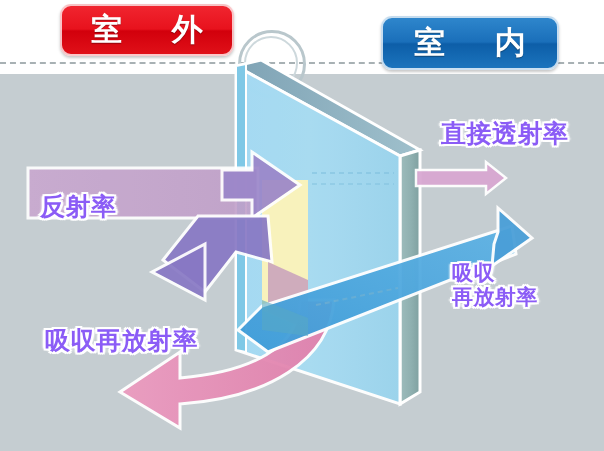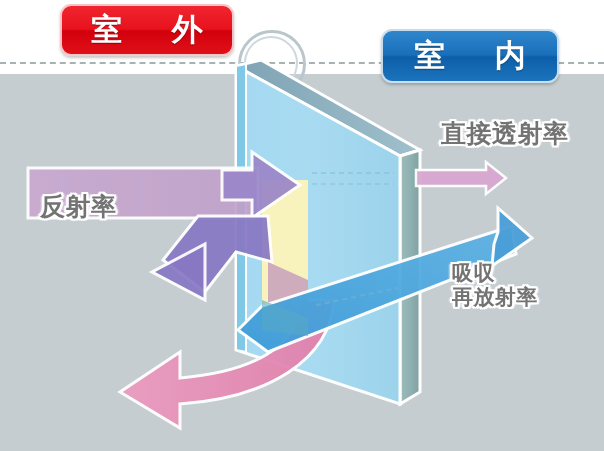--- a/index.html
+++ b/index.html
@@ -27,41 +27,41 @@
     box-shadow:0 2px 3px rgba(0,0,0,.22);
     text-shadow:0 1px 1px rgba(0,0,0,.35);
     border:2px solid rgba(255,255,255,.75);
   }
   #badge-outdoor{
     left:40px;top:4px;width:170px;height:48px;font-size:31px;
     background:linear-gradient(180deg,#f0252f 0%,#e8121d 48%,#d2000c 52%,#e01018 100%);
     margin-left:20px;
   }
   #badge-indoor{
-    left:381px;top:29px;width:174px;height:50px;font-size:31px;
+    left:381px;top:16px;width:174px;height:50px;font-size:31px;
     background:linear-gradient(180deg,#2e86cc 0%,#1a6fba 48%,#0d5ea8 52%,#1b74bd 100%);
   }
 
   
   #sun{
     position:absolute;left:238px;top:30px;width:62px;height:62px;
     border:3px solid #b9c7cc;border-radius:50%;
     background:transparent;
   }
   #sun-inner{
     position:absolute;left:244px;top:36px;width:50px;height:50px;
     border:2px solid #cdd8dc;border-radius:50%;
   }
 
   
   #art{position:absolute;left:0;top:0;width:604px;height:451px;}
 
   
   .jlabel{
-    position:absolute;color:#737373;font-weight:bold;
+    position:absolute;color:#8b5cf6;font-weight:bold;
     font-family:"DejaVu Sans","Liberation Sans",sans-serif;
     line-height:1.12;white-space:pre;
     text-shadow:
       -2px -2px 0 #fff, 2px -2px 0 #fff, -2px 2px 0 #fff, 2px 2px 0 #fff,
       -2px 0 0 #fff, 2px 0 0 #fff, 0 -2px 0 #fff, 0 2px 0 #fff,
       -3px 0 2px #fff, 3px 0 2px #fff;
   }
   #label-reflect{left:40px;top:193px;font-size:25px;letter-spacing:.02em;text-align:center;}
   #label-direct{left:441px;top:120px;font-size:25px;letter-spacing:.02em;}
   #label-absorb-in{left:452px;top:262px;font-size:21px;letter-spacing:.02em;}
@@ -149,14 +149,15 @@
 
   <div class="badge" id="badge-indoor">室　内</div>
 
   <div class="jlabel" id="label-reflect">反射率</div>
 
   <div class="jlabel" id="label-direct">直接透射率</div>
 
   <div class="jlabel" id="label-absorb-in">吸収
 再放射率</div>
 
+  <div class="jlabel" id="label-absorb-out">吸収再放射率</div>
 
 </div>
 
 </body></html>

